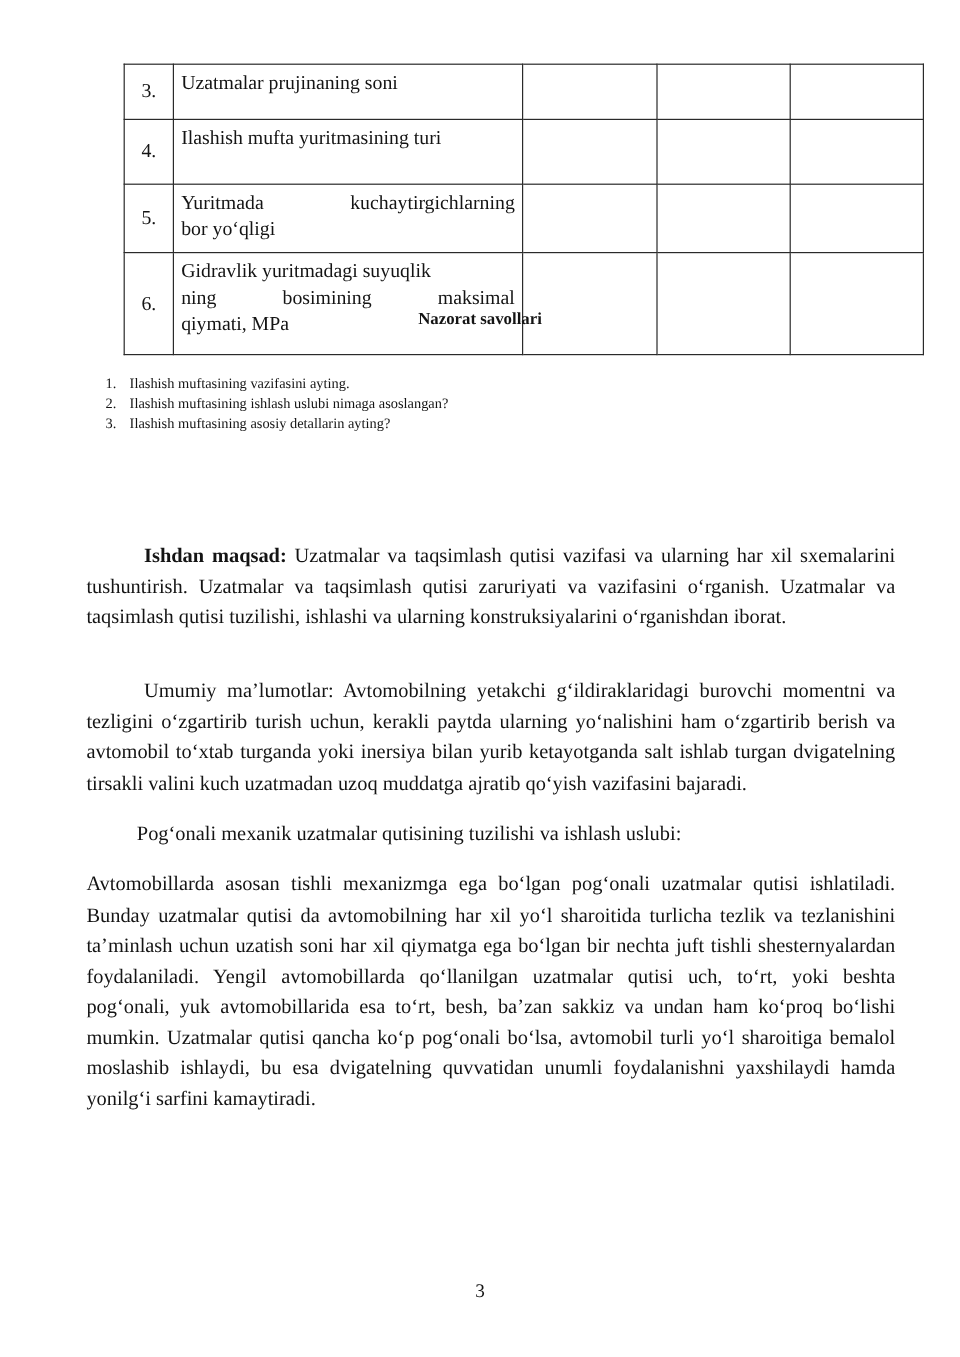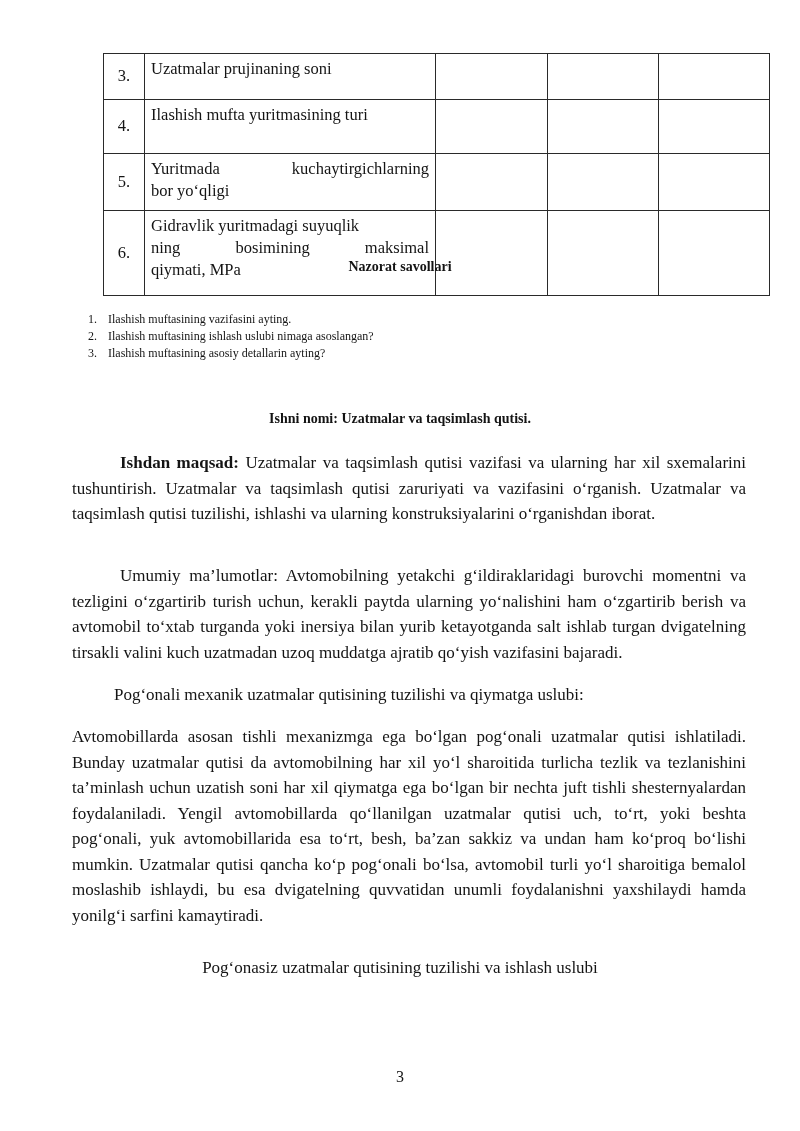--- a/index.html
+++ b/index.html
@@ -182,28 +182,26 @@
   </table>
 
   <div class="center-bold" style="top:259px;">Nazorat savollari</div>
 
   <ol class="qlist">
     <li>Ilashish muftasining vazifasini ayting.</li>
     <li>Ilashish muftasining ishlash uslubi nimaga asoslangan?</li>
     <li>Ilashish muftasining asosiy detallarin ayting?</li>
   </ol>
 
-  <div class="center-bold" style="top:411px;">Ishni nomi: Uzatmalar va taqsimlash qutisi.</div>
 
   <p class="para indent" style="top:450px;"><span class="nb">Ishdan maqsad:</span><span> Uzatmalar va taqsimlash qutisi vazifasi va ularning har xil sxemalarini tushuntirish. Uzatmalar va taqsimlash qutisi zaruriyati va vazifasini o‘rganish. Uzatmalar va taqsimlash qutisi tuzilishi, ishlashi va ularning konstruksiyalarini o‘rganishdan iborat.</span></p>
 
   <p class="para indent" style="top:563px;">Umumiy ma’lumotlar: Avtomobilning yetakchi g‘ildiraklaridagi burovchi momentni va tezligini o‘zgartirib turish uchun, kerakli paytda ularning yo‘nalishini ham o‘zgartirib berish va avtomobil to‘xtab turganda yoki inersiya bilan yurib ketayotganda salt ishlab turgan dvigatelning tirsakli valini kuch uzatmadan uzoq muddatga ajratib qo‘yish vazifasini bajaradi.</p>
 
-  <p class="para indent-sm" style="top:682px; text-align-last:left;">Pog‘onali mexanik uzatmalar qutisining tuzilishi va qiymatga uslubi:</p>
+  <p class="para indent-sm" style="top:682px; text-align-last:left;">Pog‘onali mexanik uzatmalar qutisining tuzilishi va ishlash uslubi:</p>
 
   <p class="para" style="top:724px;">Avtomobillarda asosan tishli mexanizmga ega bo‘lgan pog‘onali uzatmalar qutisi ishlatiladi. Bunday uzatmalar qutisi da avtomobilning har xil yo‘l sharoitida turlicha tezlik va tezlanishini ta’minlash uchun uzatish soni har xil qiymatga ega bo‘lgan bir nechta juft tishli shesternyalardan foydalaniladi. Yengil avtomobillarda qo‘llanilgan uzatmalar qutisi  uch, to‘rt, yoki beshta pog‘onali, yuk avtomobillarida esa to‘rt, besh, ba’zan sakkiz va undan ham ko‘proq bo‘lishi mumkin. Uzatmalar qutisi  qancha ko‘p pog‘onali bo‘lsa, avtomobil turli yo‘l sharoitiga bemalol moslashib ishlaydi, bu esa dvigatelning quvvatidan unumli foydalanishni yaxshilaydi hamda yonilg‘i sarfini kamaytiradi.</p>
 
-  <div class="center-plain" style="top:958px;">Pog‘onasiz uzatmalar qutisining tuzilishi va ishlash uslubi</div>
 
 
   <div class="pageno">3</div>
 
 </div>
 
 </body></html>

